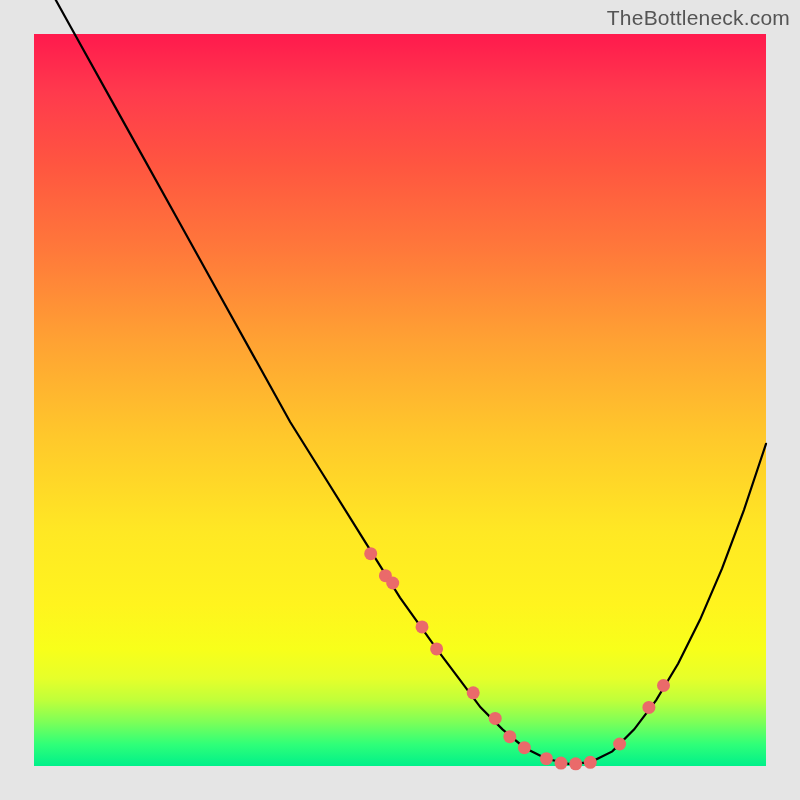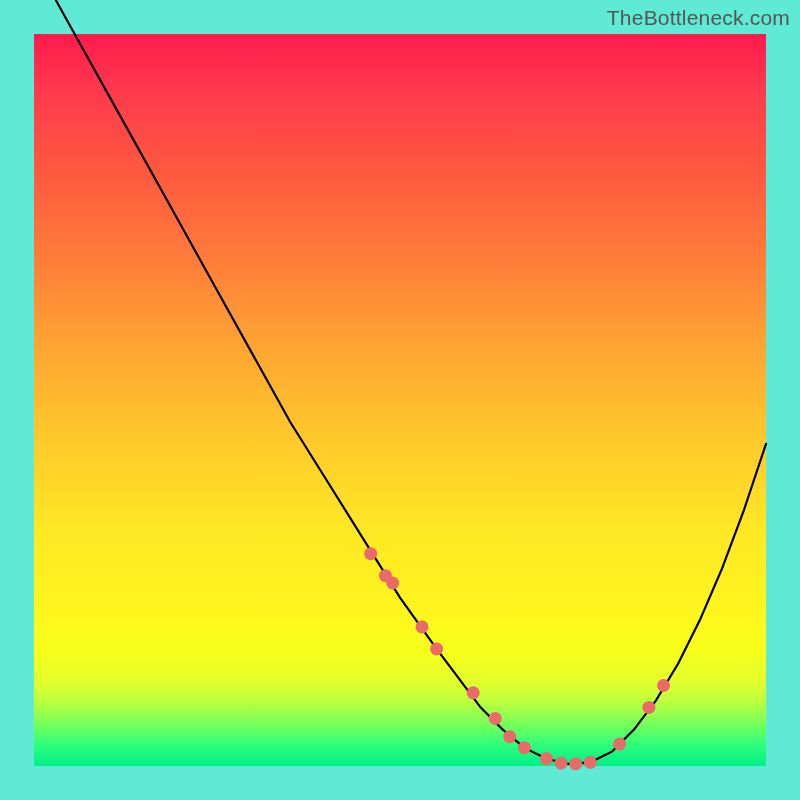--- a/index.html
+++ b/index.html
@@ -10,21 +10,21 @@
     background: #000;
     overflow: hidden;
     font-family: Arial, Helvetica, sans-serif;
   }
   .frame {
     position: absolute;
     left: 0;
     top: 0;
     width: 800px;
     height: 800px;
-    background: #5eead4;
+    background: #e5e5e5;
   }
   .plot-area {
     position: absolute;
     left: 34px;
     top: 34px;
     width: 732px;
     height: 732px;
     background: linear-gradient(to bottom,
       #ff1a4d 0%,
       #ff3a4d 8%,

